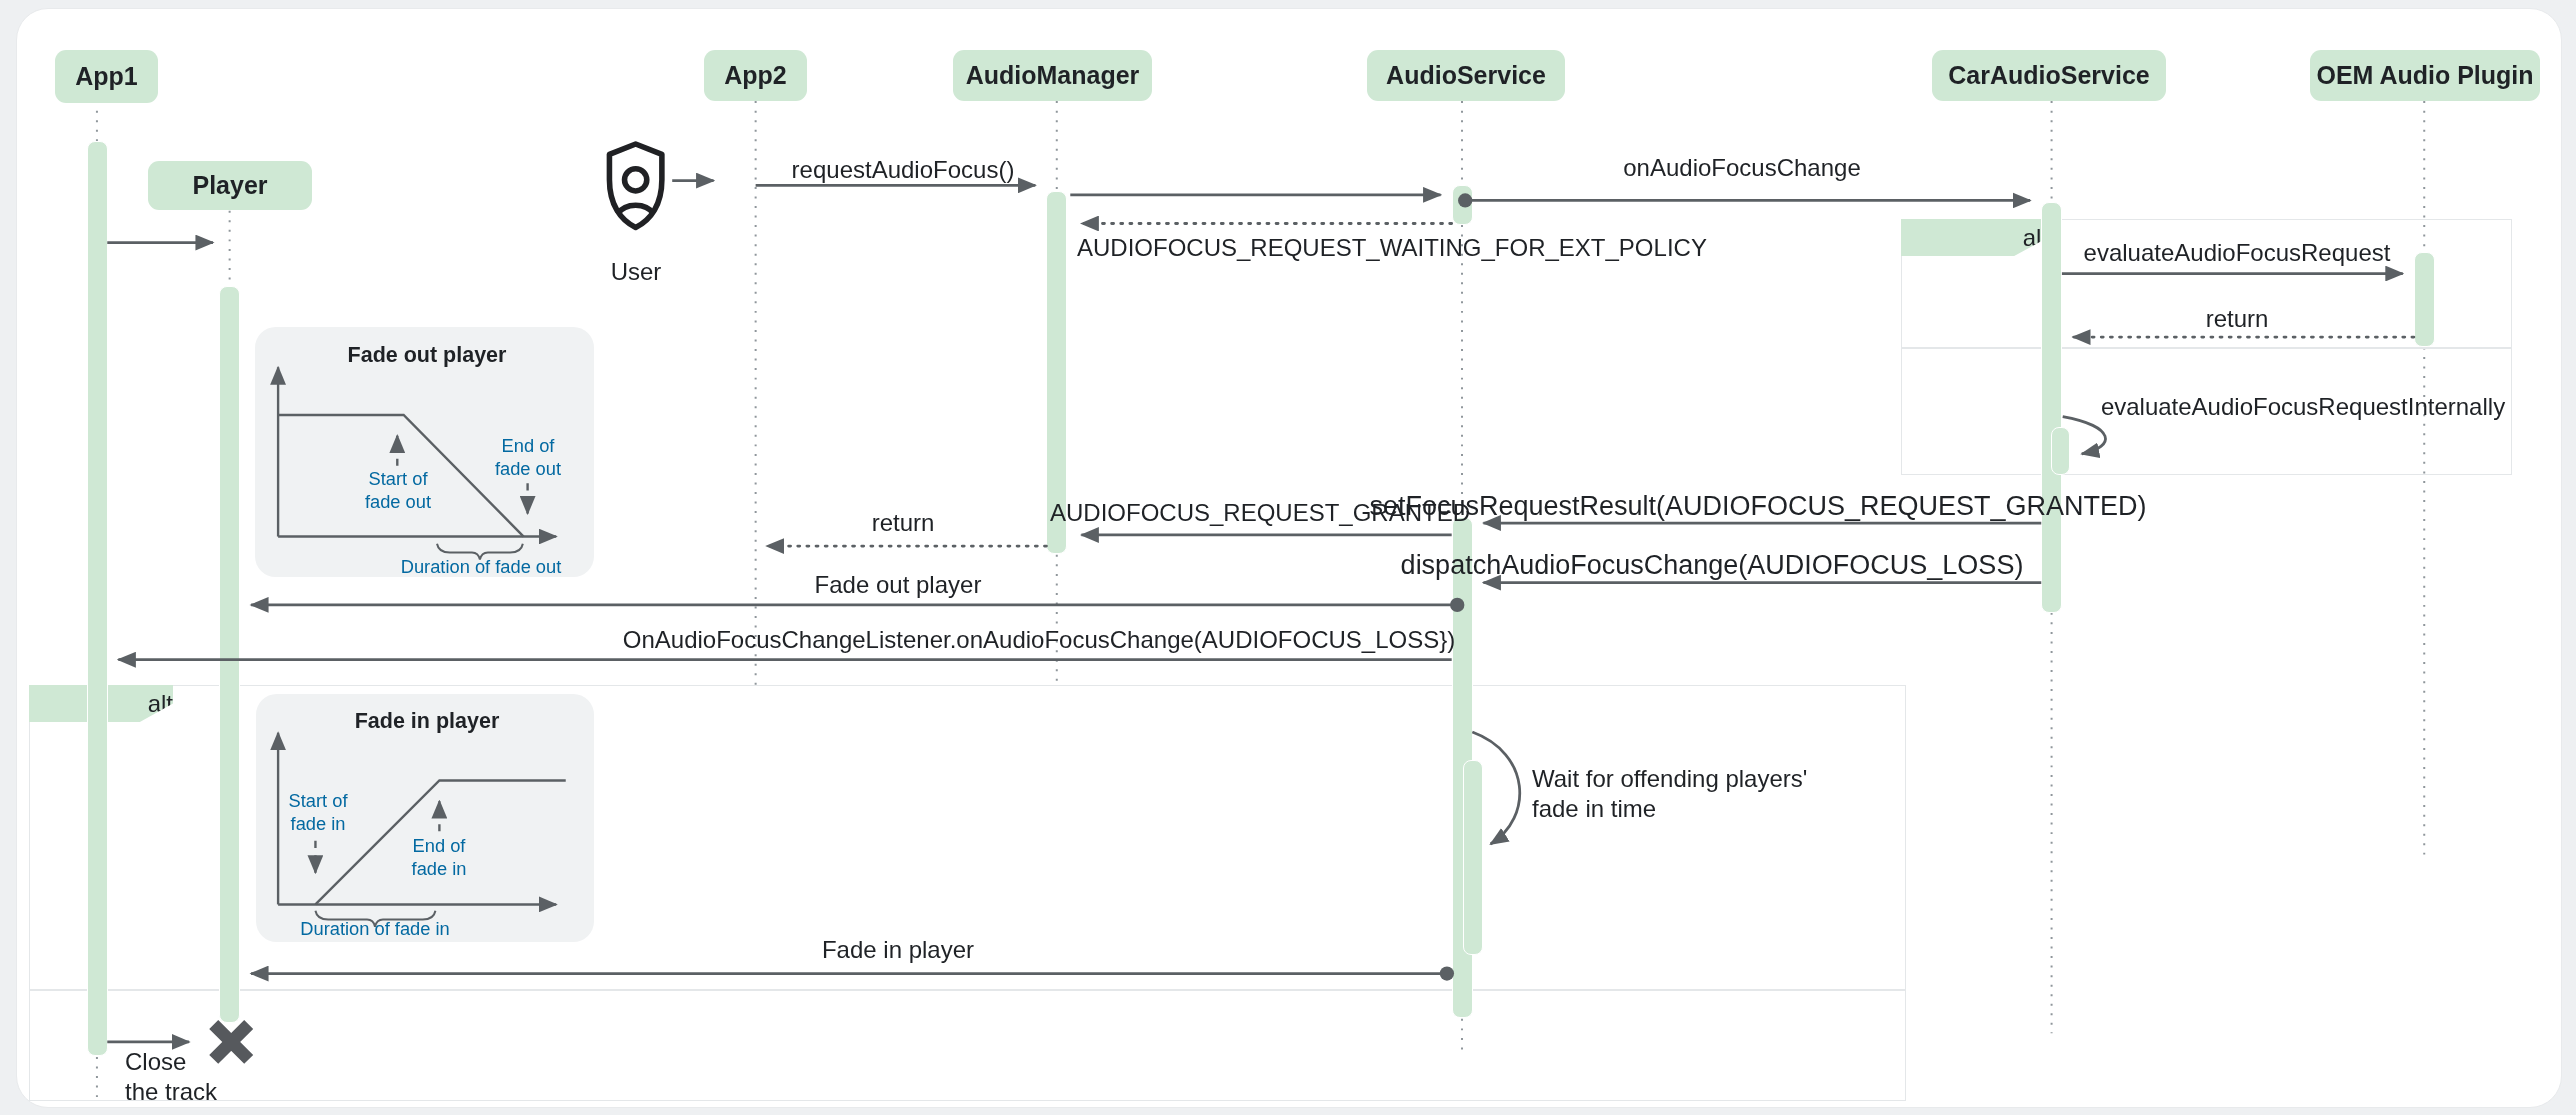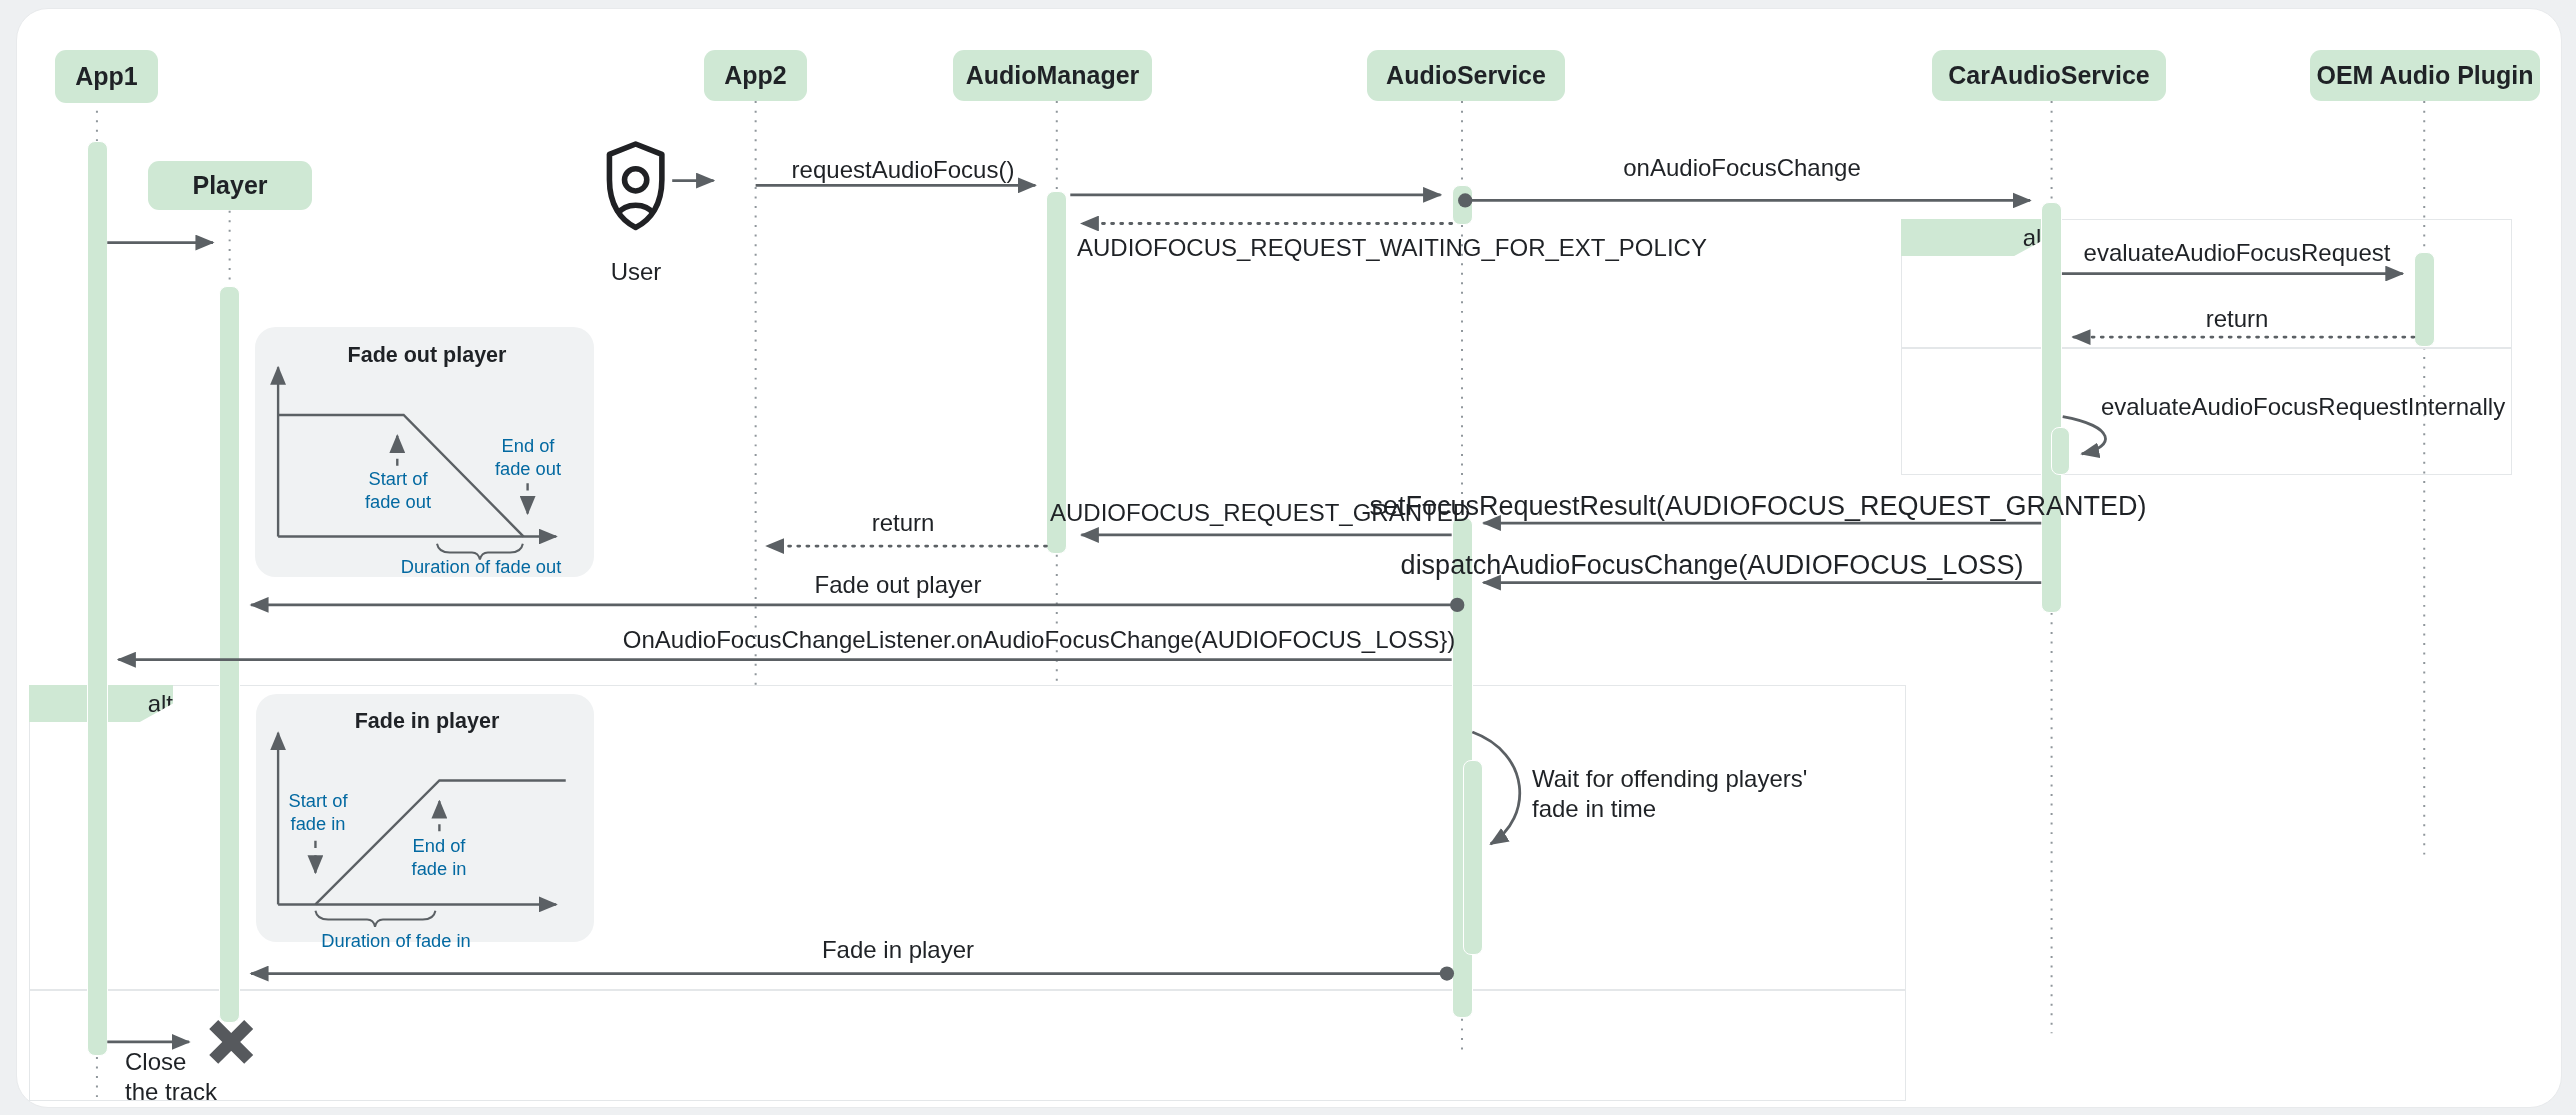--- a/index.html
+++ b/index.html
@@ -214,15 +214,15 @@
 
   <div class="inset-title" style="left:427px;top:721px;">Fade in player</div>
   <div class="inset-note" style="left:318px;top:812px;">
     <span>Start of</span><br>
     <span>fade in</span>
   </div>
   <div class="inset-note" style="left:439px;top:857px;">
     <span>End of</span><br>
     <span>fade in</span>
   </div>
-  <div class="inset-note" style="left:396px;top:928px;margin-top:12px;">Duration of fade in</div>
+  <div class="inset-note" style="left:375px;top:928px;">Duration of fade in</div>
 </div>
 
 
 </body></html>

